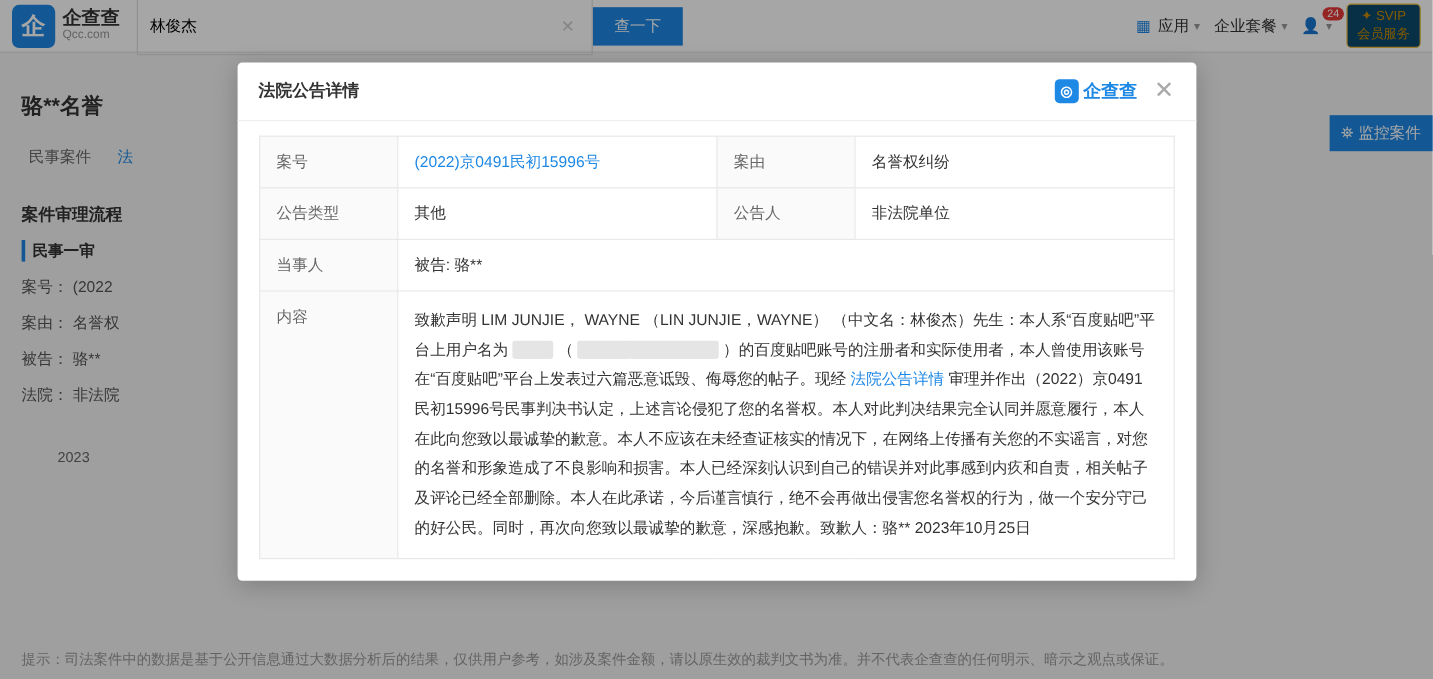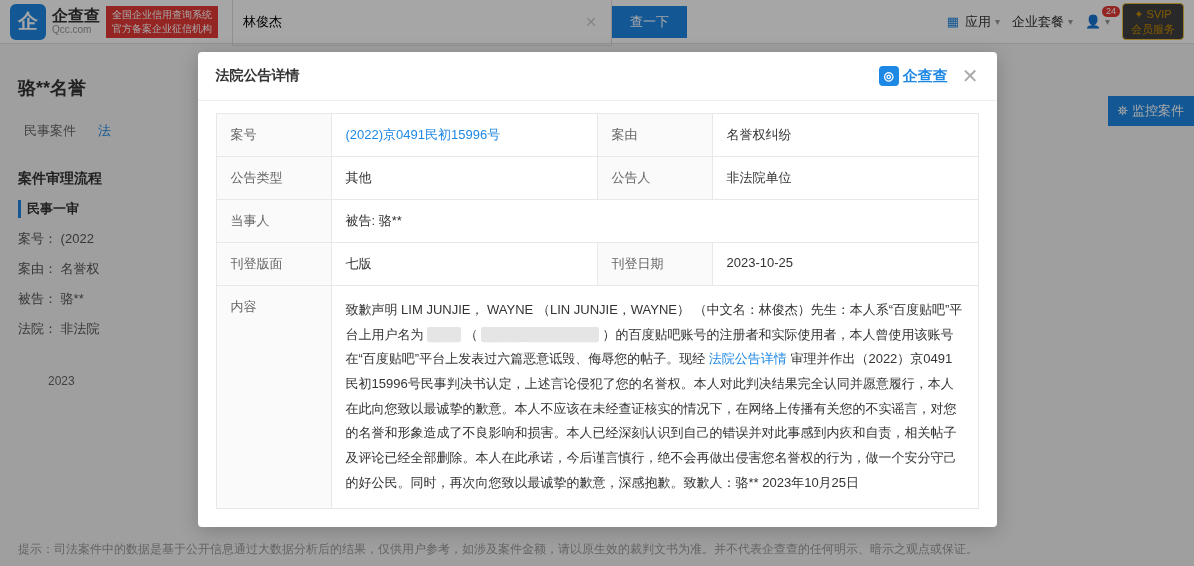--- a/index.html
+++ b/index.html
@@ -115,21 +115,21 @@
       position: absolute;
       top: -8px; right: -10px;
       background: #e53935;
       color: #fff;
       font-size: 9px;
       border-radius: 8px;
       padding: 1px 4px;
       line-height: 1;
     }
     .svip-btn {
-      background: #404040;
+      background: #0c4a6e;
       border: 1px solid #f0c040;
       border-radius: 4px;
       padding: 3px 8px;
       font-size: 11px;
       color: #c78a00;
       line-height: 1.3;
       text-align: center;
     }
     
     .bg-content {
@@ -275,24 +275,20 @@
   </style>
 </head>
 <body>
 
 <div class="header">
   <div class="logo">
     <div class="logo-icon">企</div>
     <div class="logo-text">
       <span class="logo-name">企查查</span>
       <span class="logo-domain">Qcc.com</span>
-    </div>
-    <div class="logo-slogan">
-      <div>全国企业信用查询系统</div>
-      <div>官方备案企业征信机构</div>
     </div>
   </div>
   <div class="search-box">
     <input class="search-input" value="林俊杰" style="">
     <span class="search-clear">✕</span>
   </div>
   <div class="search-btn">查一下</div>
   <div class="header-right">
     <div class="header-item">
       <span class="header-icon" style="color:#1e88e5;">▦</span>
@@ -366,26 +362,20 @@
           <td class="label-cell">公告类型</td>
           <td class="value-cell">其他</td>
           <td class="label-cell">公告人</td>
           <td class="value-cell">非法院单位</td>
         </tr>
         <tr>
           <td class="label-cell">当事人</td>
           <td class="value-cell" colspan="3">被告: 骆**</td>
         </tr>
         <tr>
-          <td class="label-cell">刊登版面</td>
-          <td class="value-cell">七版</td>
-          <td class="label-cell">刊登日期</td>
-          <td class="value-cell">2023-10-25</td>
-        </tr>
-        <tr>
           <td class="label-cell">内容</td>
           <td class="value-cell content-cell" colspan="3">
             <span>致歉声明 LIM JUNJIE， WAYNE （LIN JUNJIE，WAYNE） （中文名：林俊杰）先生：本人系“百度贴吧”平台上用户名为</span>
             <span class="redacted">▇▇▇</span>
             <span>（</span>
             <span class="redacted">▇▇▇▇  ▇▇▇▇▇▇▇</span>
             <span>）的百度贴吧账号的注册者和实际使用者，本人曾使用该账号在“百度贴吧”平台上发表过六篇恶意诋毁、侮辱您的帖子。现经</span>
             <span class="link">法院公告详情</span>
             <span>审理并作出（2022）京0491民初15996号民事判决书认定，上述言论侵犯了您的名誉权。本人对此判决结果完全认同并愿意履行，本人在此向您致以最诚挚的歉意。本人不应该在未经查证核实的情况下，在网络上传播有关您的不实谣言，对您的名誉和形象造成了不良影响和损害。本人已经深刻认识到自己的错误并对此事感到内疚和自责，相关帖子及评论已经全部删除。本人在此承诺，今后谨言慎行，绝不会再做出侵害您名誉权的行为，做一个安分守己的好公民。同时，再次向您致以最诚挚的歉意，深感抱歉。致歉人：骆** 2023年10月25日</span>
           </td>

